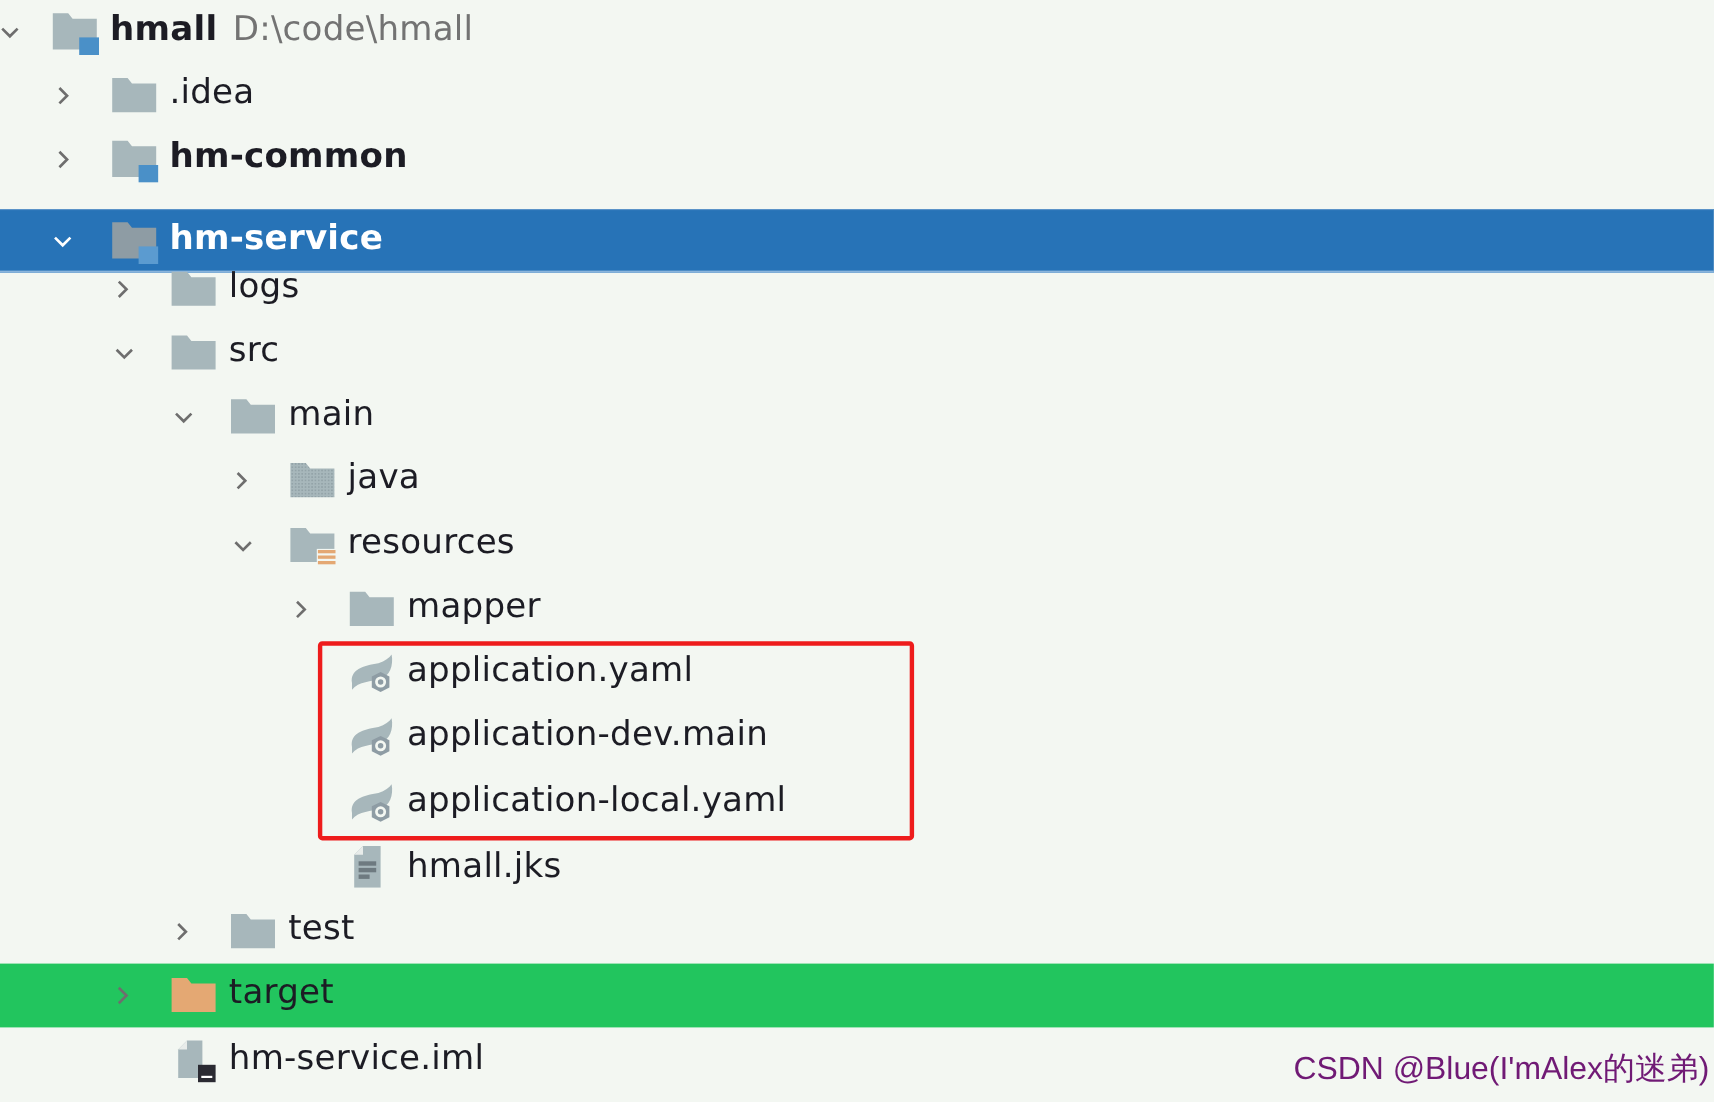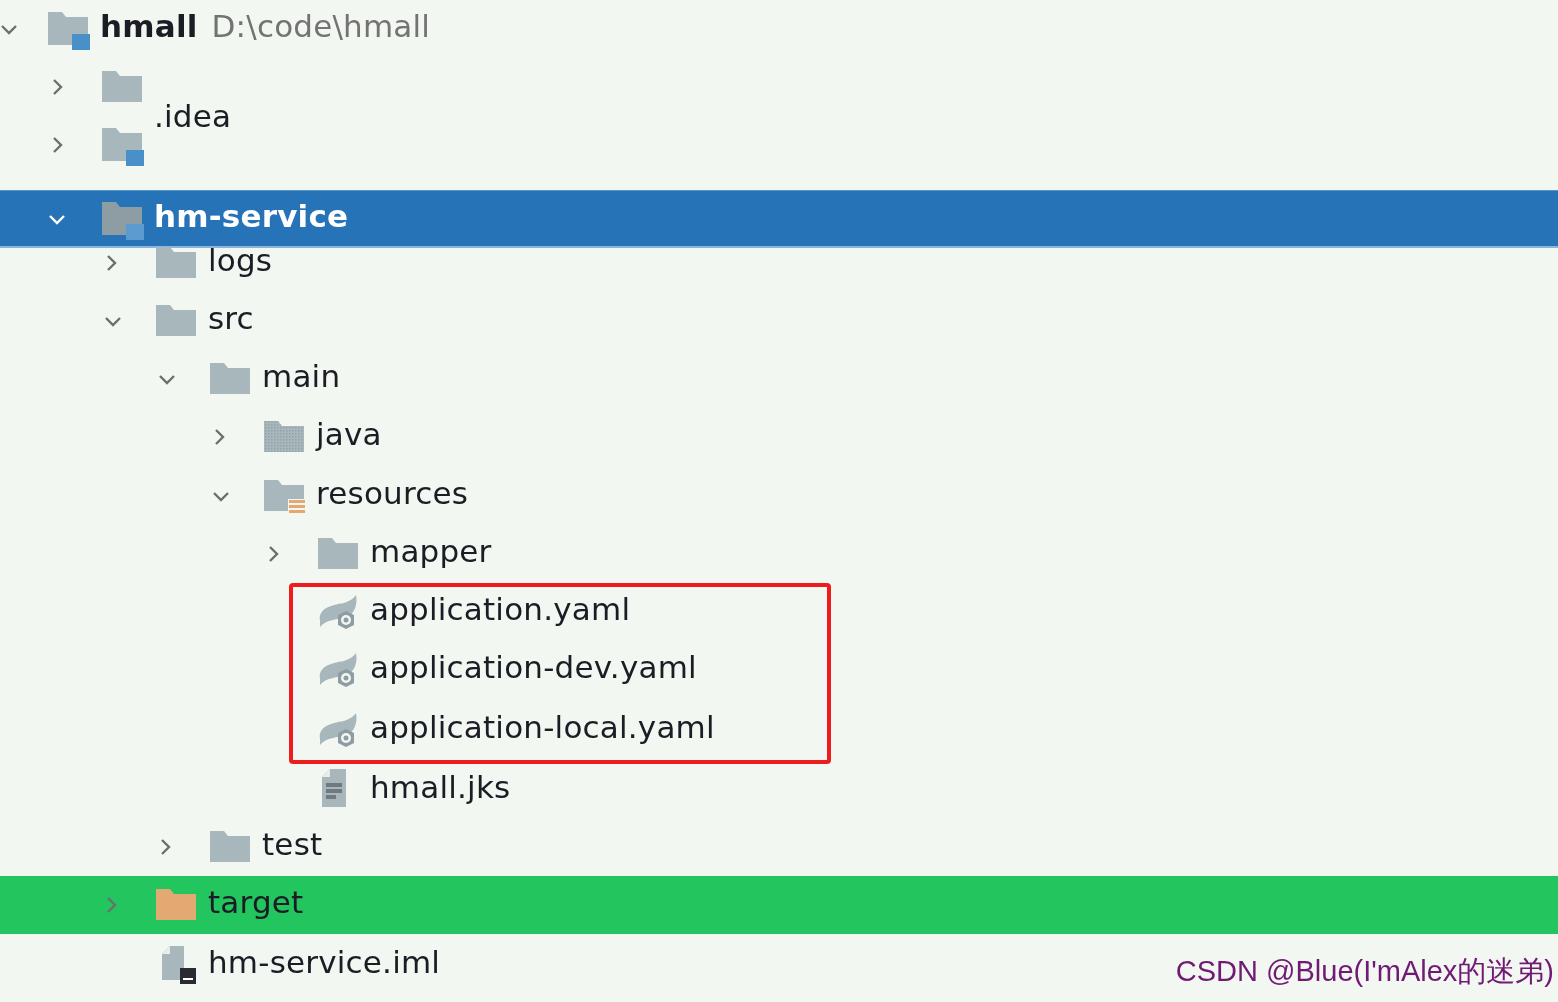--- a/index.html
+++ b/index.html
@@ -64,35 +64,36 @@
     <span class="chev" style="left:46px;top:18px;">
       <svg viewBox="0 0 22 22">
           <polyline points="8,4 15,11 8,18" fill="none" stroke="#6e6e6e" stroke-width="2.4"></polyline>
         </svg>
     </span>
     <span class="icon" style="left:100px;top:10px;">
       <svg viewBox="0 0 44 40">
           <path d="M2 3h14l4 5h22v26H2z" fill="#a7b7bb"></path>
         </svg>
     </span>
-    <span class="label" style="left:154px;top:8px;margin-top:32px;">.idea</span>
+    <span class="label" style="left:154px;top:8px;">.idea</span>
   </div>
 
   <div class="row" style="top:116px;">
     <span class="chev" style="left:46px;top:18px;">
       <svg viewBox="0 0 22 22">
           <polyline points="8,4 15,11 8,18" fill="none" stroke="#6e6e6e" stroke-width="2.4"></polyline>
         </svg>
     </span>
     <span class="icon" style="left:100px;top:10px;">
       <svg viewBox="0 0 44 40">
           <path d="M2 2h14l4 5h22v28H2z" fill="#a7b7bb"></path>
           <rect x="26" y="24" width="18" height="16" fill="#4a90c8"></rect>
         </svg>
     </span>
+    <span class="label bold" style="left:154px;top:8px;">hm-common</span>
   </div>
 
   <div class="row selected" style="top:174px;">
     <span class="chev" style="left:46px;top:17px;">
       <svg viewBox="0 0 22 22">
           <polyline points="4,8 11,15 18,8" fill="none" stroke="#ffffff" stroke-width="2.4"></polyline>
         </svg>
     </span>
     <span class="icon" style="left:100px;top:9px;">
       <svg viewBox="0 0 44 40">
@@ -211,21 +212,21 @@
 
   <div class="row" style="top:641px;">
     <span class="icon" style="left:316px;top:10px;">
       <svg viewBox="0 0 44 40">
           <path d="M4 28 C2 16 14 12 28 10 C34 8 38 5 40 2 C42 12 38 22 30 24 C22 27 10 26 4 34z" fill="#a7b7bb"></path>
           <polygon points="30,18 38,22 38,32 30,36 22,32 22,22" fill="#8e9ca4"></polygon>
           <circle cx="30" cy="27" r="5" fill="#f3f7f2"></circle>
           <circle cx="30" cy="27" r="2.5" fill="#8e9ca4"></circle>
         </svg>
     </span>
-    <span class="label" style="left:370px;top:8px;">application-dev.yaml</span>
+    <span class="label" style="left:370px;top:8px;">application-dev.main</span>
   </div>
 
   <div class="row" style="top:701px;">
     <span class="icon" style="left:316px;top:10px;">
       <svg viewBox="0 0 44 40">
           <path d="M4 28 C2 16 14 12 28 10 C34 8 38 5 40 2 C42 12 38 22 30 24 C22 27 10 26 4 34z" fill="#a7b7bb"></path>
           <polygon points="30,18 38,22 38,32 30,36 22,32 22,22" fill="#8e9ca4"></polygon>
           <circle cx="30" cy="27" r="5" fill="#f3f7f2"></circle>
           <circle cx="30" cy="27" r="2.5" fill="#8e9ca4"></circle>
         </svg>

